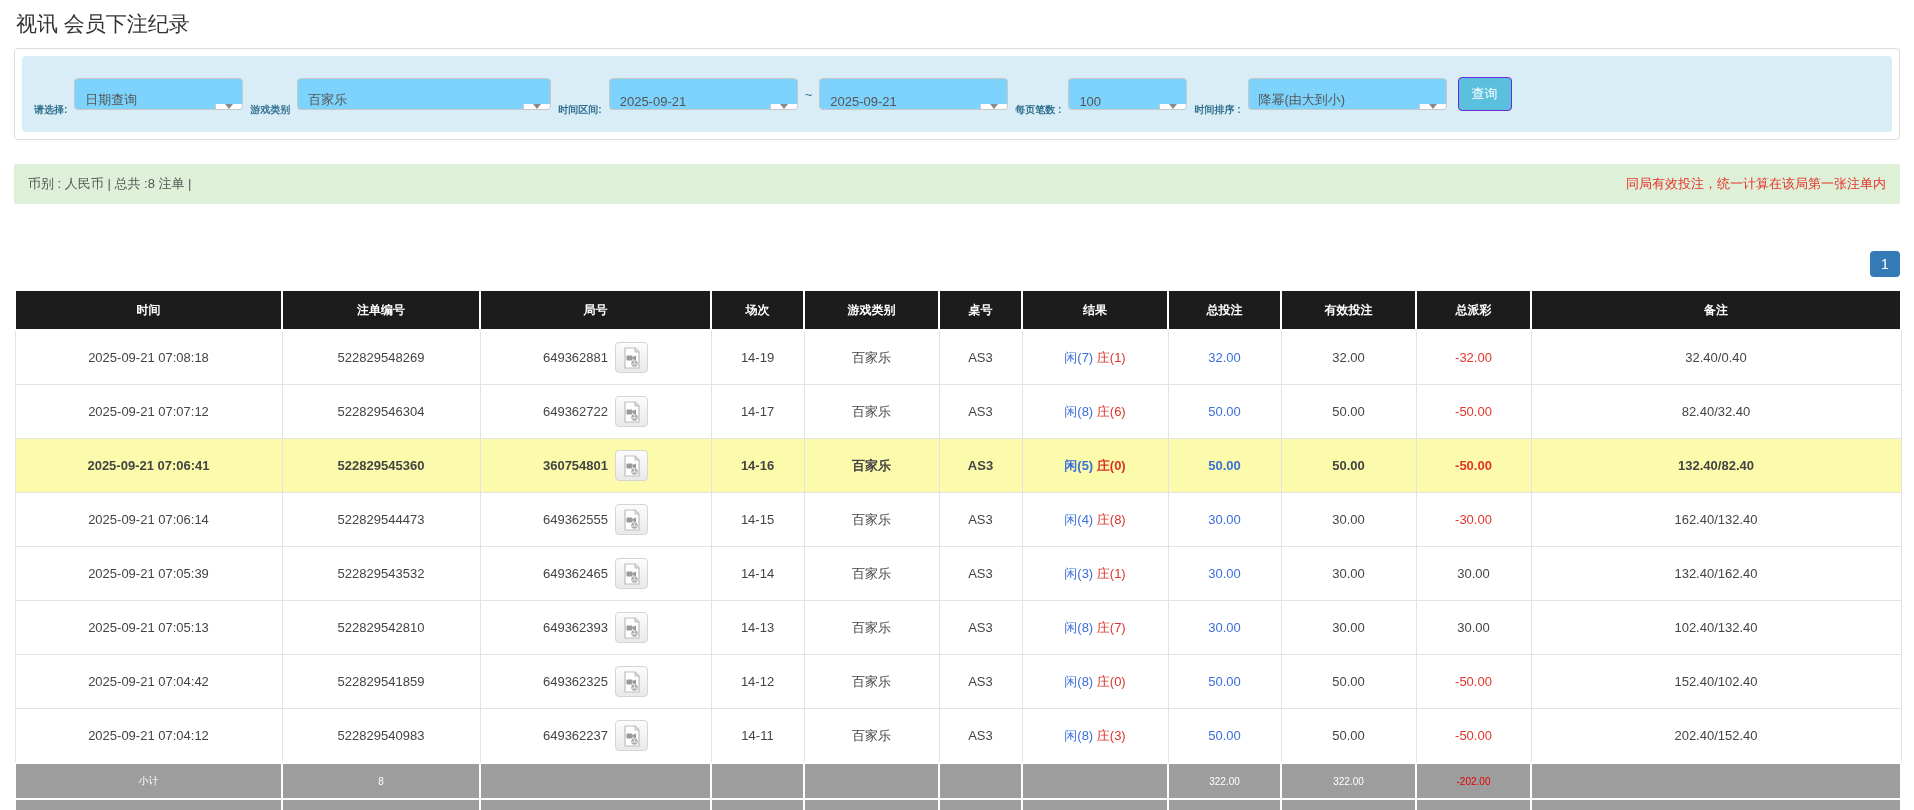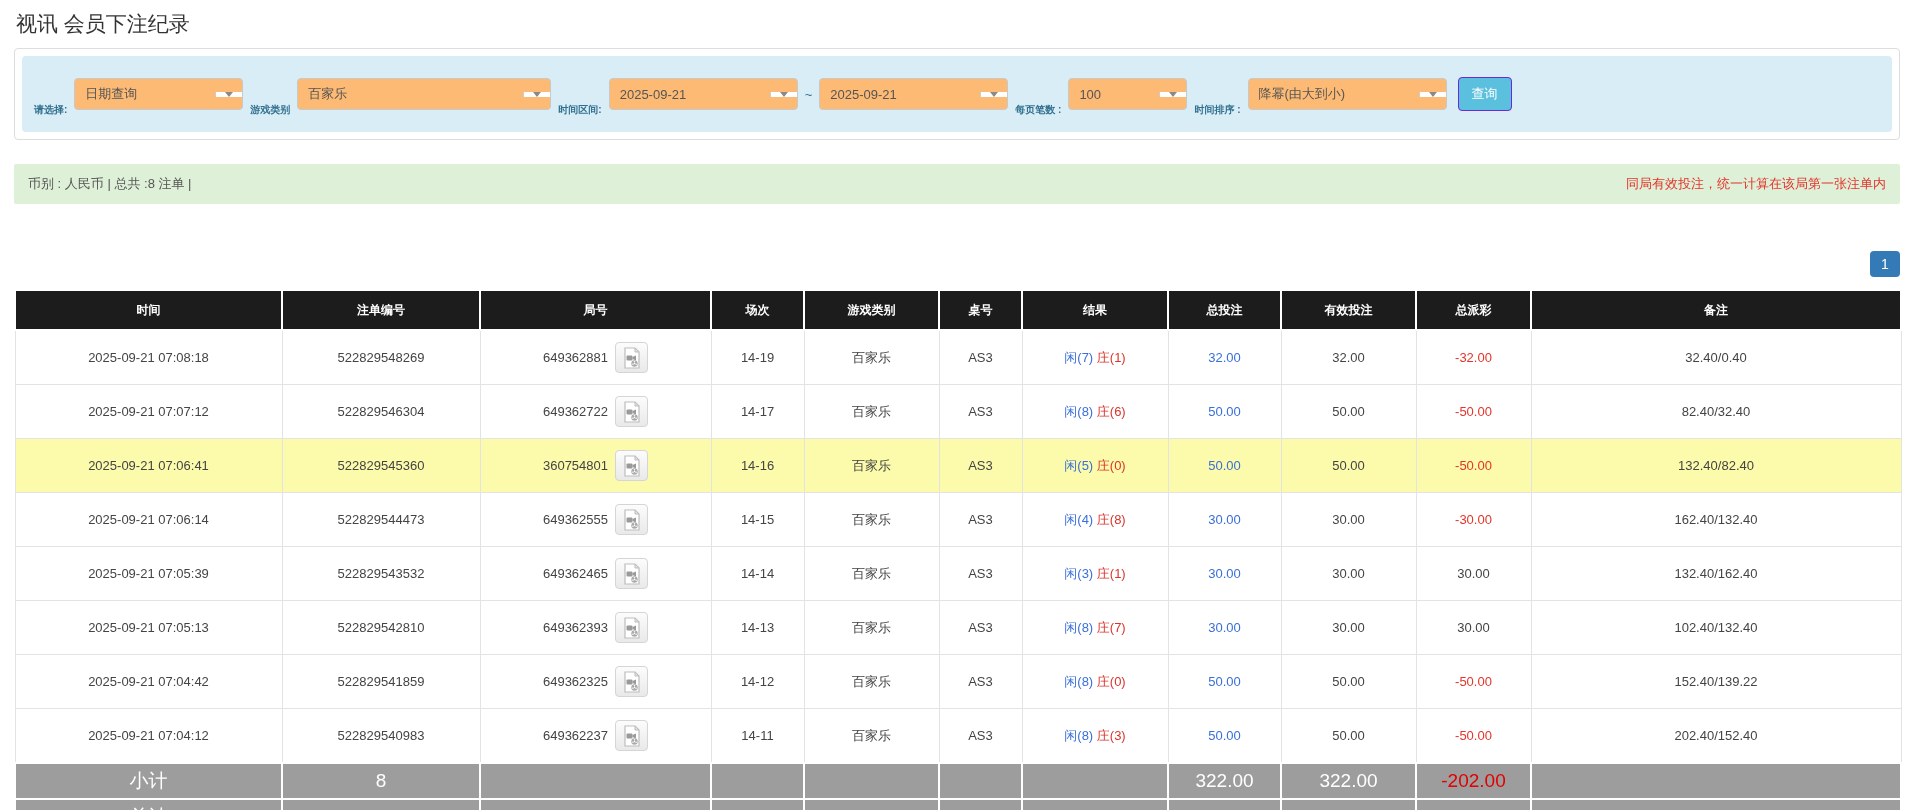--- a/index.html
+++ b/index.html
@@ -5,21 +5,21 @@
   html,body{margin:0;padding:0;width:1914px;height:810px;background:#fff;overflow:hidden;
     font-family:"Liberation Sans","DejaVu Sans",sans-serif;}
   .page{padding:0 14px;}
   .page-title{font-size:21px;font-weight:500;color:#333;margin:0;padding:10px 0 10px 2px;}
 
   
   .filter-outer{border:1px solid #ddd;border-radius:4px;padding:7px;background:#fff;}
   .filter-inner{background:var(--filter-bg,#d9edf7);border-radius:4px;padding:15px 12px;
     display:flex;align-items:center;gap:7px;}
   .flabel{font-size:10px;font-weight:bold;color:#31708f;white-space:nowrap;margin-top:32px;}
-  .combo{display:inline-flex;align-items:center;background:#fdba74;border:1px solid #c8c8c8;
+  .combo{display:inline-flex;align-items:flex-end;background:#7dd3fc;border:1px solid #c8c8c8;
     border-radius:4px;height:30px;overflow:hidden;}
   .combo .cval{display:flex;align-items:center;padding:0 10px;font-size:13px;color:#555;white-space:nowrap;}
   .combo .cbtn{width:26px;border-left:1px solid #ccc;display:flex;align-items:center;
     justify-content:center;background:#fff;cursor:pointer;}
   .caret{width:0;height:0;border-left:4px solid transparent;border-right:4px solid transparent;
     border-top:5px solid #8a8a8a;display:inline-block;}
   .w120{width:120px}.w205{width:205px}.w140{width:140px}.w70{width:70px}.w150{width:150px}
   .tilde{font-size:13px;color:#31708f;}
   .search-btn{background:var(--accent-blue,#5bc0de);border:1px solid #6d28d9;color:#fff;
     font-size:13px;border-radius:4px;padding:7px 13px;cursor:pointer;margin-left:4px;}
@@ -34,29 +34,29 @@
   .pager{margin-top:47px;text-align:right;height:29px;}
   .page-btn{display:inline-block;min-width:18px;padding:5px 6px;text-align:center;
     background:var(--pagination-blue,#337ab7);color:#fff;font-size:14px;border-radius:4px;cursor:pointer;}
 
   
   table.records{border-collapse:collapse;table-layout:fixed;width:1886px;margin-top:9px;}
   table.records th{background:var(--header-bg,#1c1c1c);color:#fff;font-size:12px;font-weight:bold;
     height:38px;border:2px solid #fff;padding:0;}
   table.records td{font-size:13px;color:#444;text-align:center;border:1px solid #e3e3e3;
     height:53px;padding:0 4px;background:#fff;}
-  tr.data-row.highlight td{background:var(--highlight-yellow,#fbfbab);}
+  tr.data-row.highlight td{background:var(--highlight-yellow,#fbfbab);font-weight:bold;}
   .player{color:var(--player-blue,#3a6fd8);}
   .banker{color:var(--banker-red,#d9342b);}
   .bet-link{color:var(--link-blue,#3a6fd8);text-decoration:none;cursor:pointer;}
   .signed.neg{color:var(--negative-red,#e4342b);}
   .round-wrap{display:flex;align-items:center;justify-content:center;gap:7px;text-align:center;}
   .video-btn{width:33px;height:31px;border:1px solid #d5d5d5;border-radius:4px;cursor:pointer;
     background:linear-gradient(#fcfcfc,#e9e9e9);display:inline-flex;align-items:center;justify-content:center;padding:0;}
-  tr.foot td{background:var(--footer-bg,#9d9d9d);color:#fff;border:2px solid #fff;height:34px;font-size:19px;}
+  tr.foot td{background:var(--footer-bg,#9d9d9d);color:#fff;border:2px solid #fff;height:34px;font-size:10px;}
   tr.foot td.signed.neg{color:#e20000;}
 </style>
 </head>
 <body>
 
 <div class="page">
 
   <h1 class="page-title">视讯 会员下注纪录</h1>
 
   <div class="filter-outer">
@@ -373,21 +373,21 @@
     <td><span>14-12</span></td>
     <td><span>百家乐</span></td>
     <td><span>AS3</span></td>
     <td>
       <span class="player">闲(8)</span>
       <span class="banker">庄(0)</span>
     </td>
     <td><a class="bet-link">50.00</a></td>
     <td><span>50.00</span></td>
     <td><span class="signed neg">-50.00</span></td>
-    <td><span>152.40/139.22</span></td>
+    <td><span>152.40/102.40</span></td>
   </tr>
         <tr class="data-row">
     <td><span>2025-09-21 07:04:12</span></td>
     <td><span>522829540983</span></td>
     <td>
       <span class="round-wrap">
         <span>649362237</span>
         <button class="video-btn">
           <svg width="20" height="22" viewBox="0 0 20 22">
             <path d="M3 1 h10 l4 4 v16 h-14 z" fill="#ffffff" stroke="#bdbdbd" stroke-width="1.2"></path>

